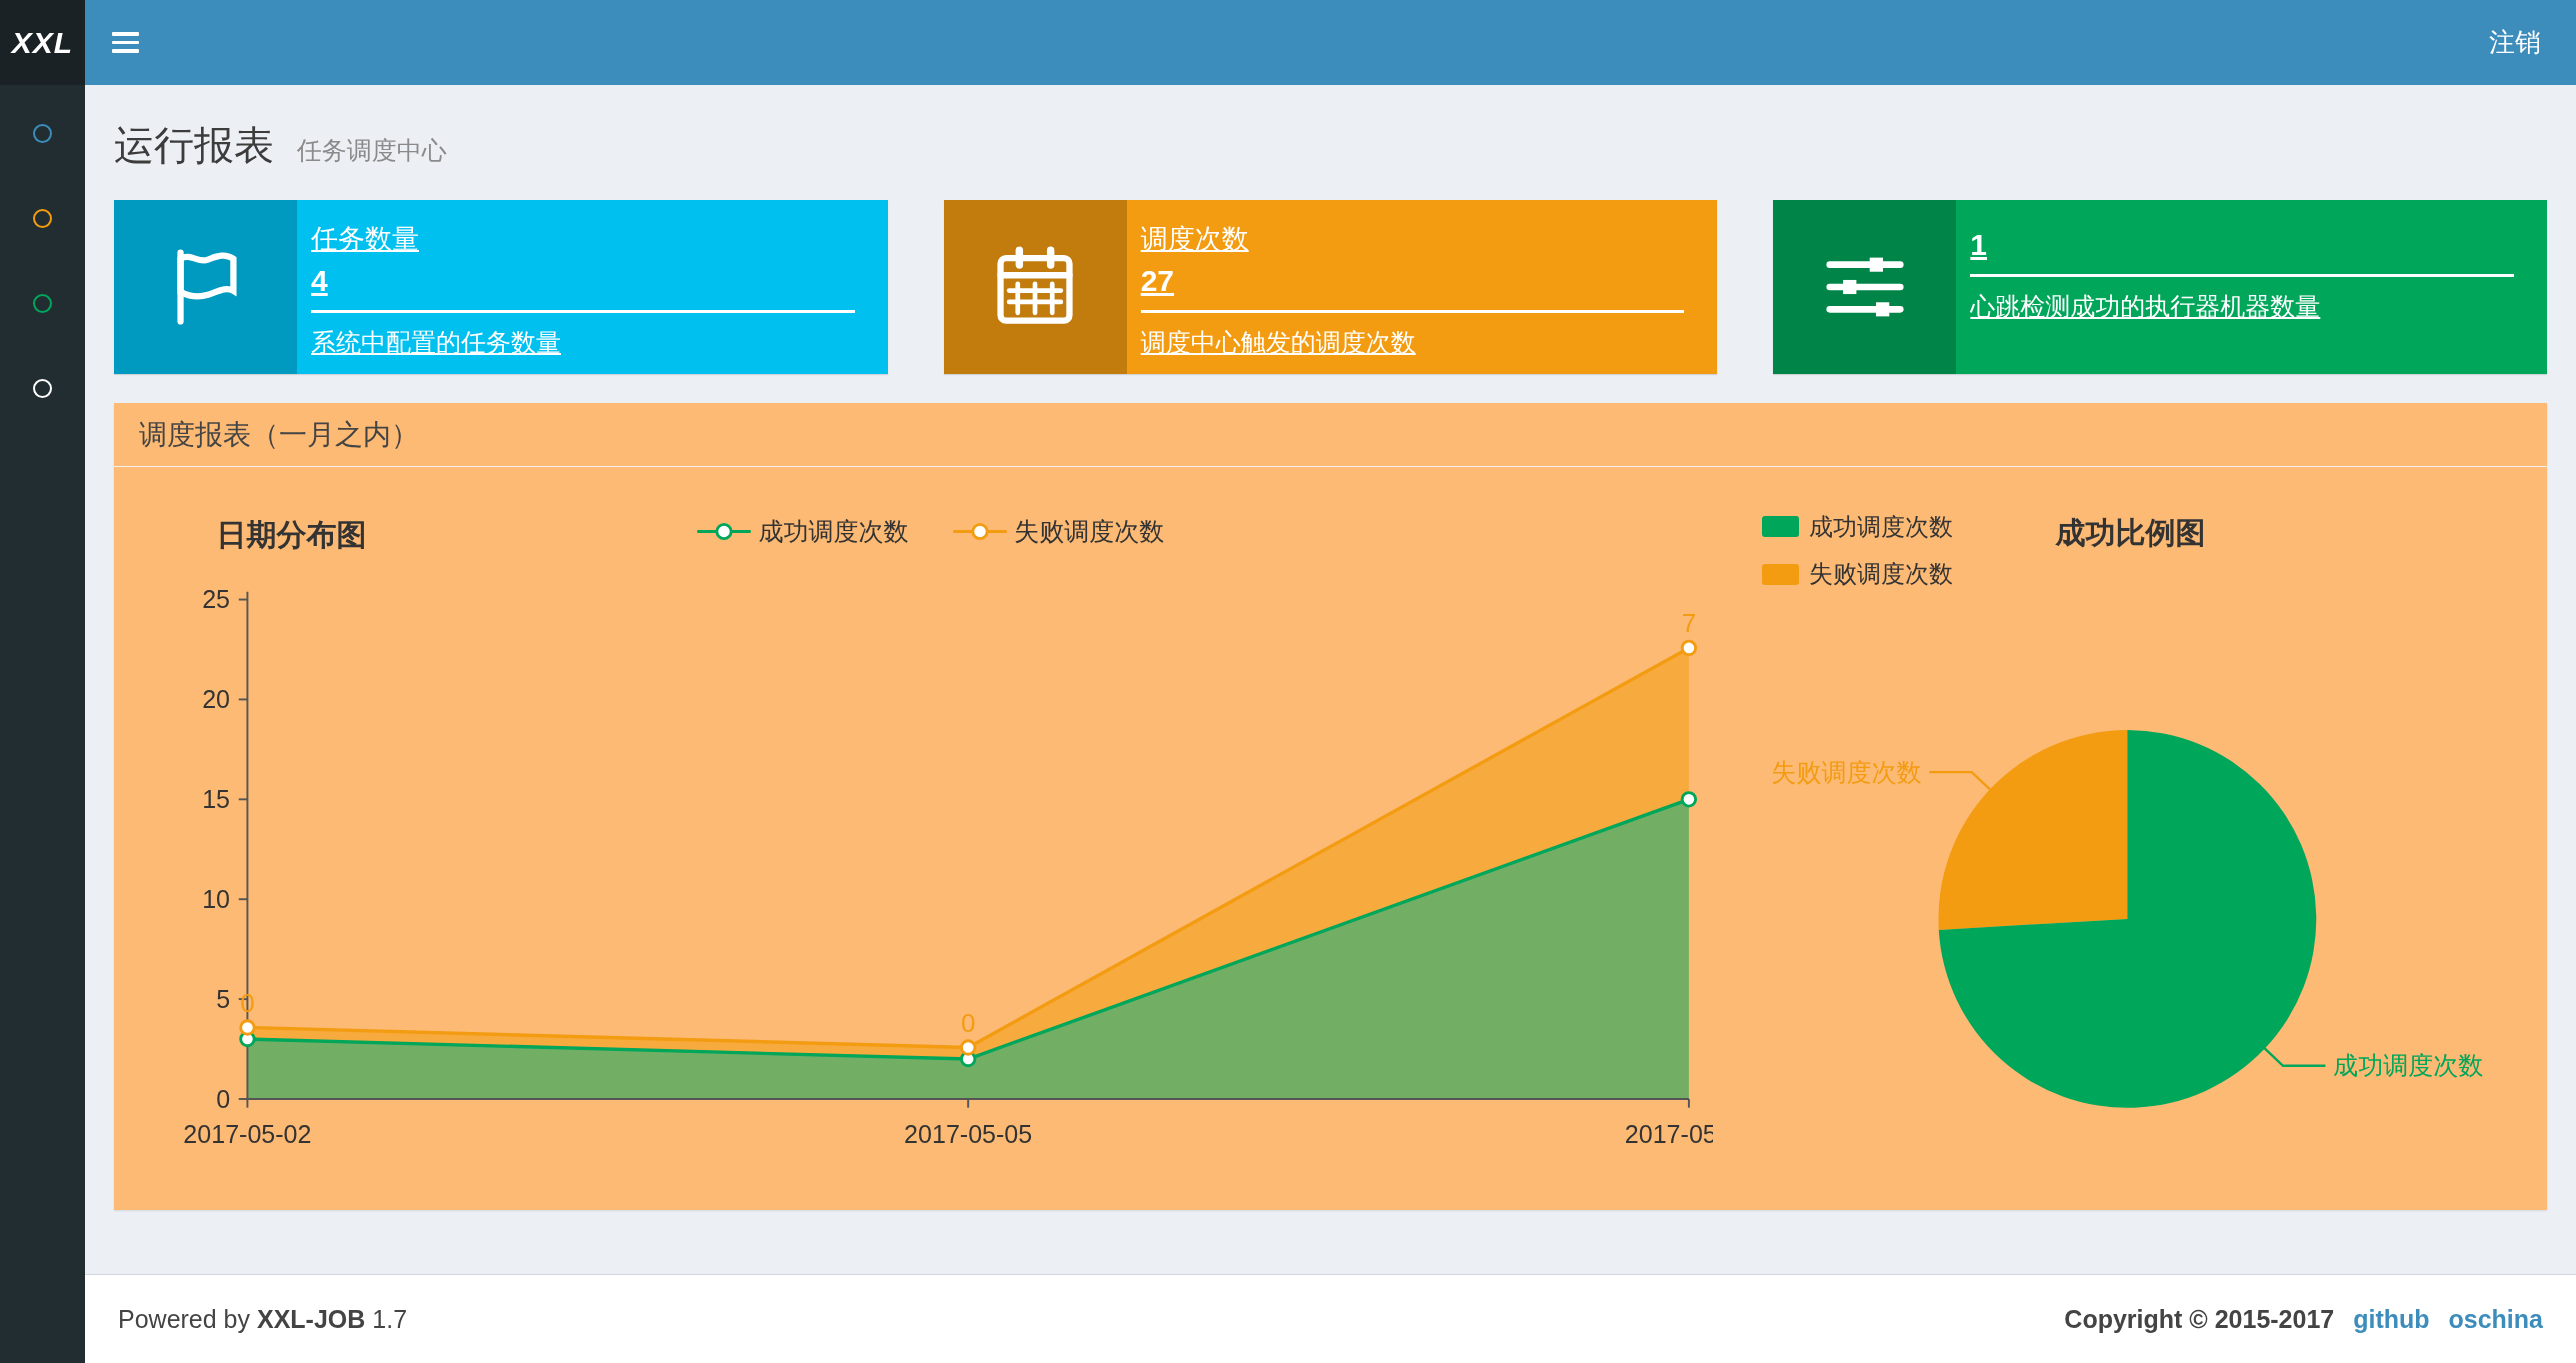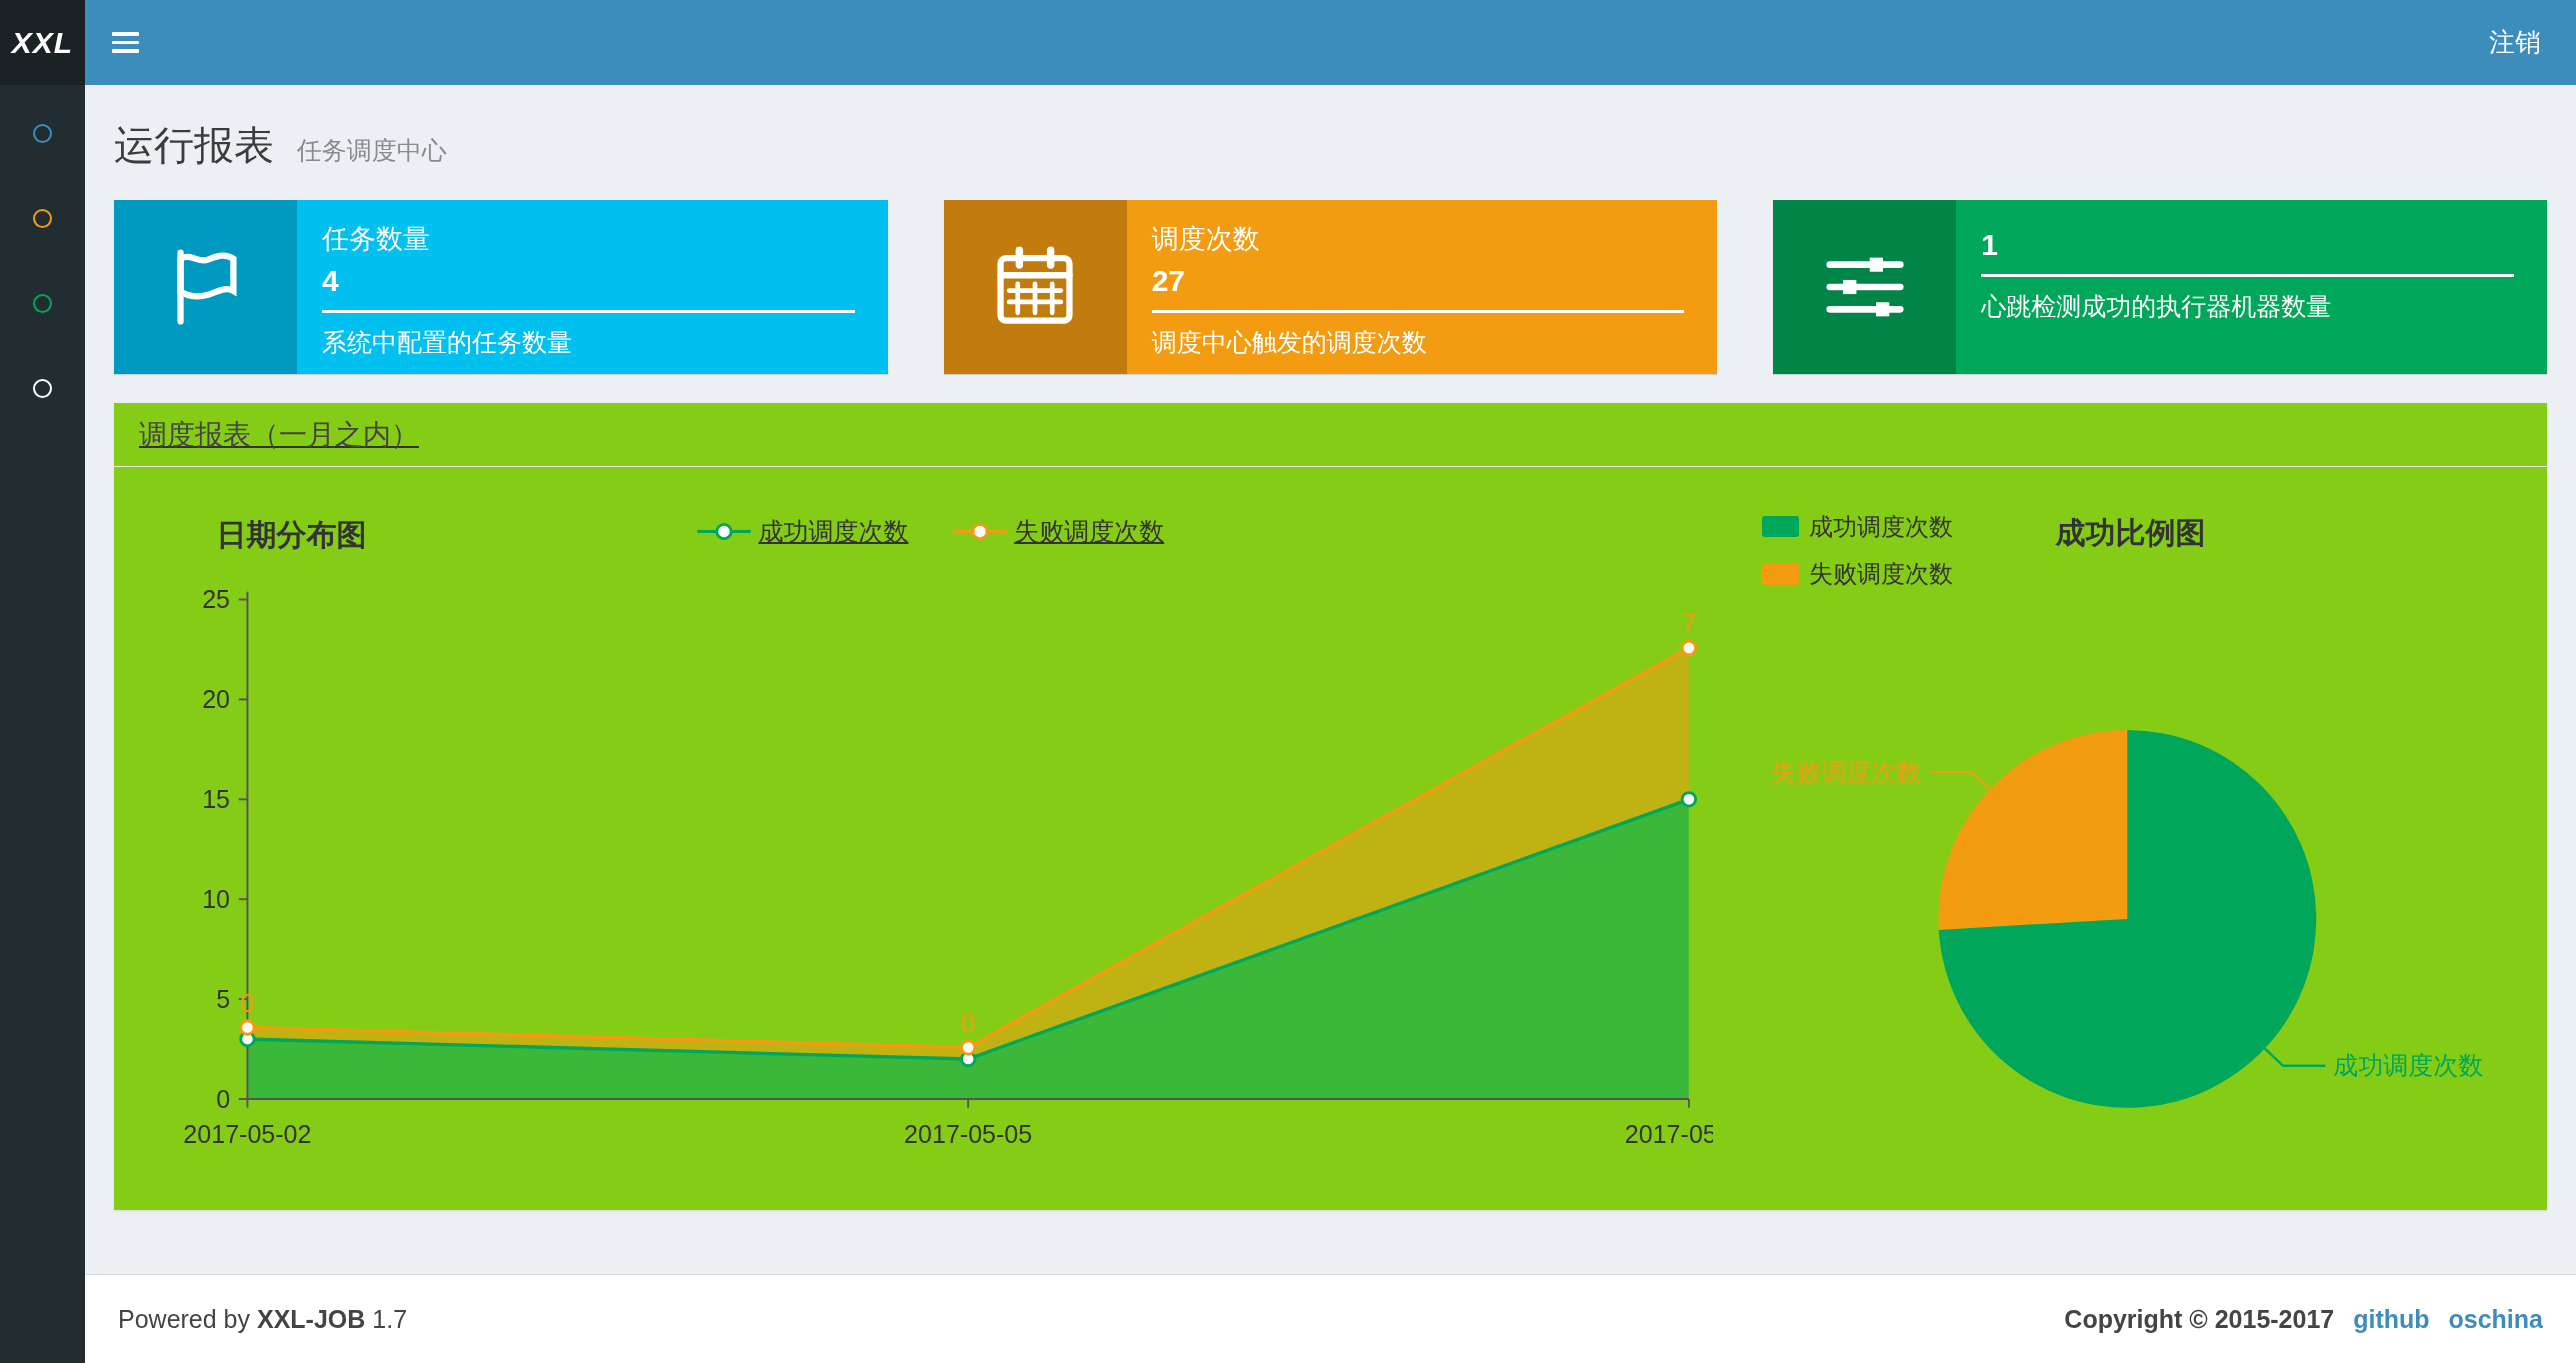--- a/index.html
+++ b/index.html
@@ -22,27 +22,27 @@
   .dot { width:19px; height:19px; border:2.9px solid #fff; border-radius:50%; }
   
   .wrapper { position:absolute; left:85px; top:85px; right:0; bottom:89px; background:#ecf0f5; overflow:hidden; }
   .content-header { padding:33px 29px 5.8px; }
   .content-header h1 { font-size:40px; font-weight:500; color:#3c3c3c; }
   .content-header small { font-size:25px; color:#8a8a8a; font-weight:400; margin-left:11.6px; }
   .info-row { display:flex; gap:56px; padding:21px 29px 0; }
   .info-box { flex:1; height:174px; display:flex; color:#fff; box-shadow:0 1px 1px rgba(0,0,0,0.12); }
   .ib-icon { width:183px; background:rgba(0,0,0,0.2); display:flex; align-items:center; justify-content:center; }
   .ib-icon svg { width:94px; height:94px; }
-  .ib-content { flex:1; padding:21px 33px 0 25px; }
+  .ib-content { flex:1; padding:21px 33px 0 14px;text-decoration:underline; }
   .ib-label { font-size:27px; }
   .ib-value { font-size:30px; font-weight:bold; margin-top:7.7px; }
   .ib-line { height:2.9px; background:#fff; margin:11.6px 0 13.5px; }
   .ib-desc { font-size:25px; }
   
-  .panel { margin:29px 29px 0; background:#84cc16; box-shadow:0 1px 1.9px rgba(0,0,0,0.1);text-decoration:underline; }
+  .panel { margin:29px 29px 0; background:#fdba74; box-shadow:0 1px 1.9px rgba(0,0,0,0.1); }
   .panel-header { height:64px; line-height:64px; padding:0 25px; font-size:28px; color:#444; border-bottom:1px solid #f1f1f1; }
   .panel-body { display:flex; padding:25px 9.6px 29px 9.6px; position:relative; }
   .line-block { width:1629px; position:relative; }
   .chart-head { position:relative; height:67px; }
   .lc-title { position:absolute; left:93px; top:23px; font-size:30px; font-weight:bold; color:#333; }
   .lc-legend { display:flex; justify-content:center; gap:44px; padding-top:23px; }
   .legend-item { display:flex; align-items:center; gap:7.7px; font-size:25px; color:#333; cursor:pointer; }
   #line-svg { display:block; margin-left:27px; }
   .pie-block { flex:1; position:relative; }
   .pie-legend { position:absolute; left:25px; top:19px; display:flex; flex-direction:column; gap:15.4px; z-index:2; }

